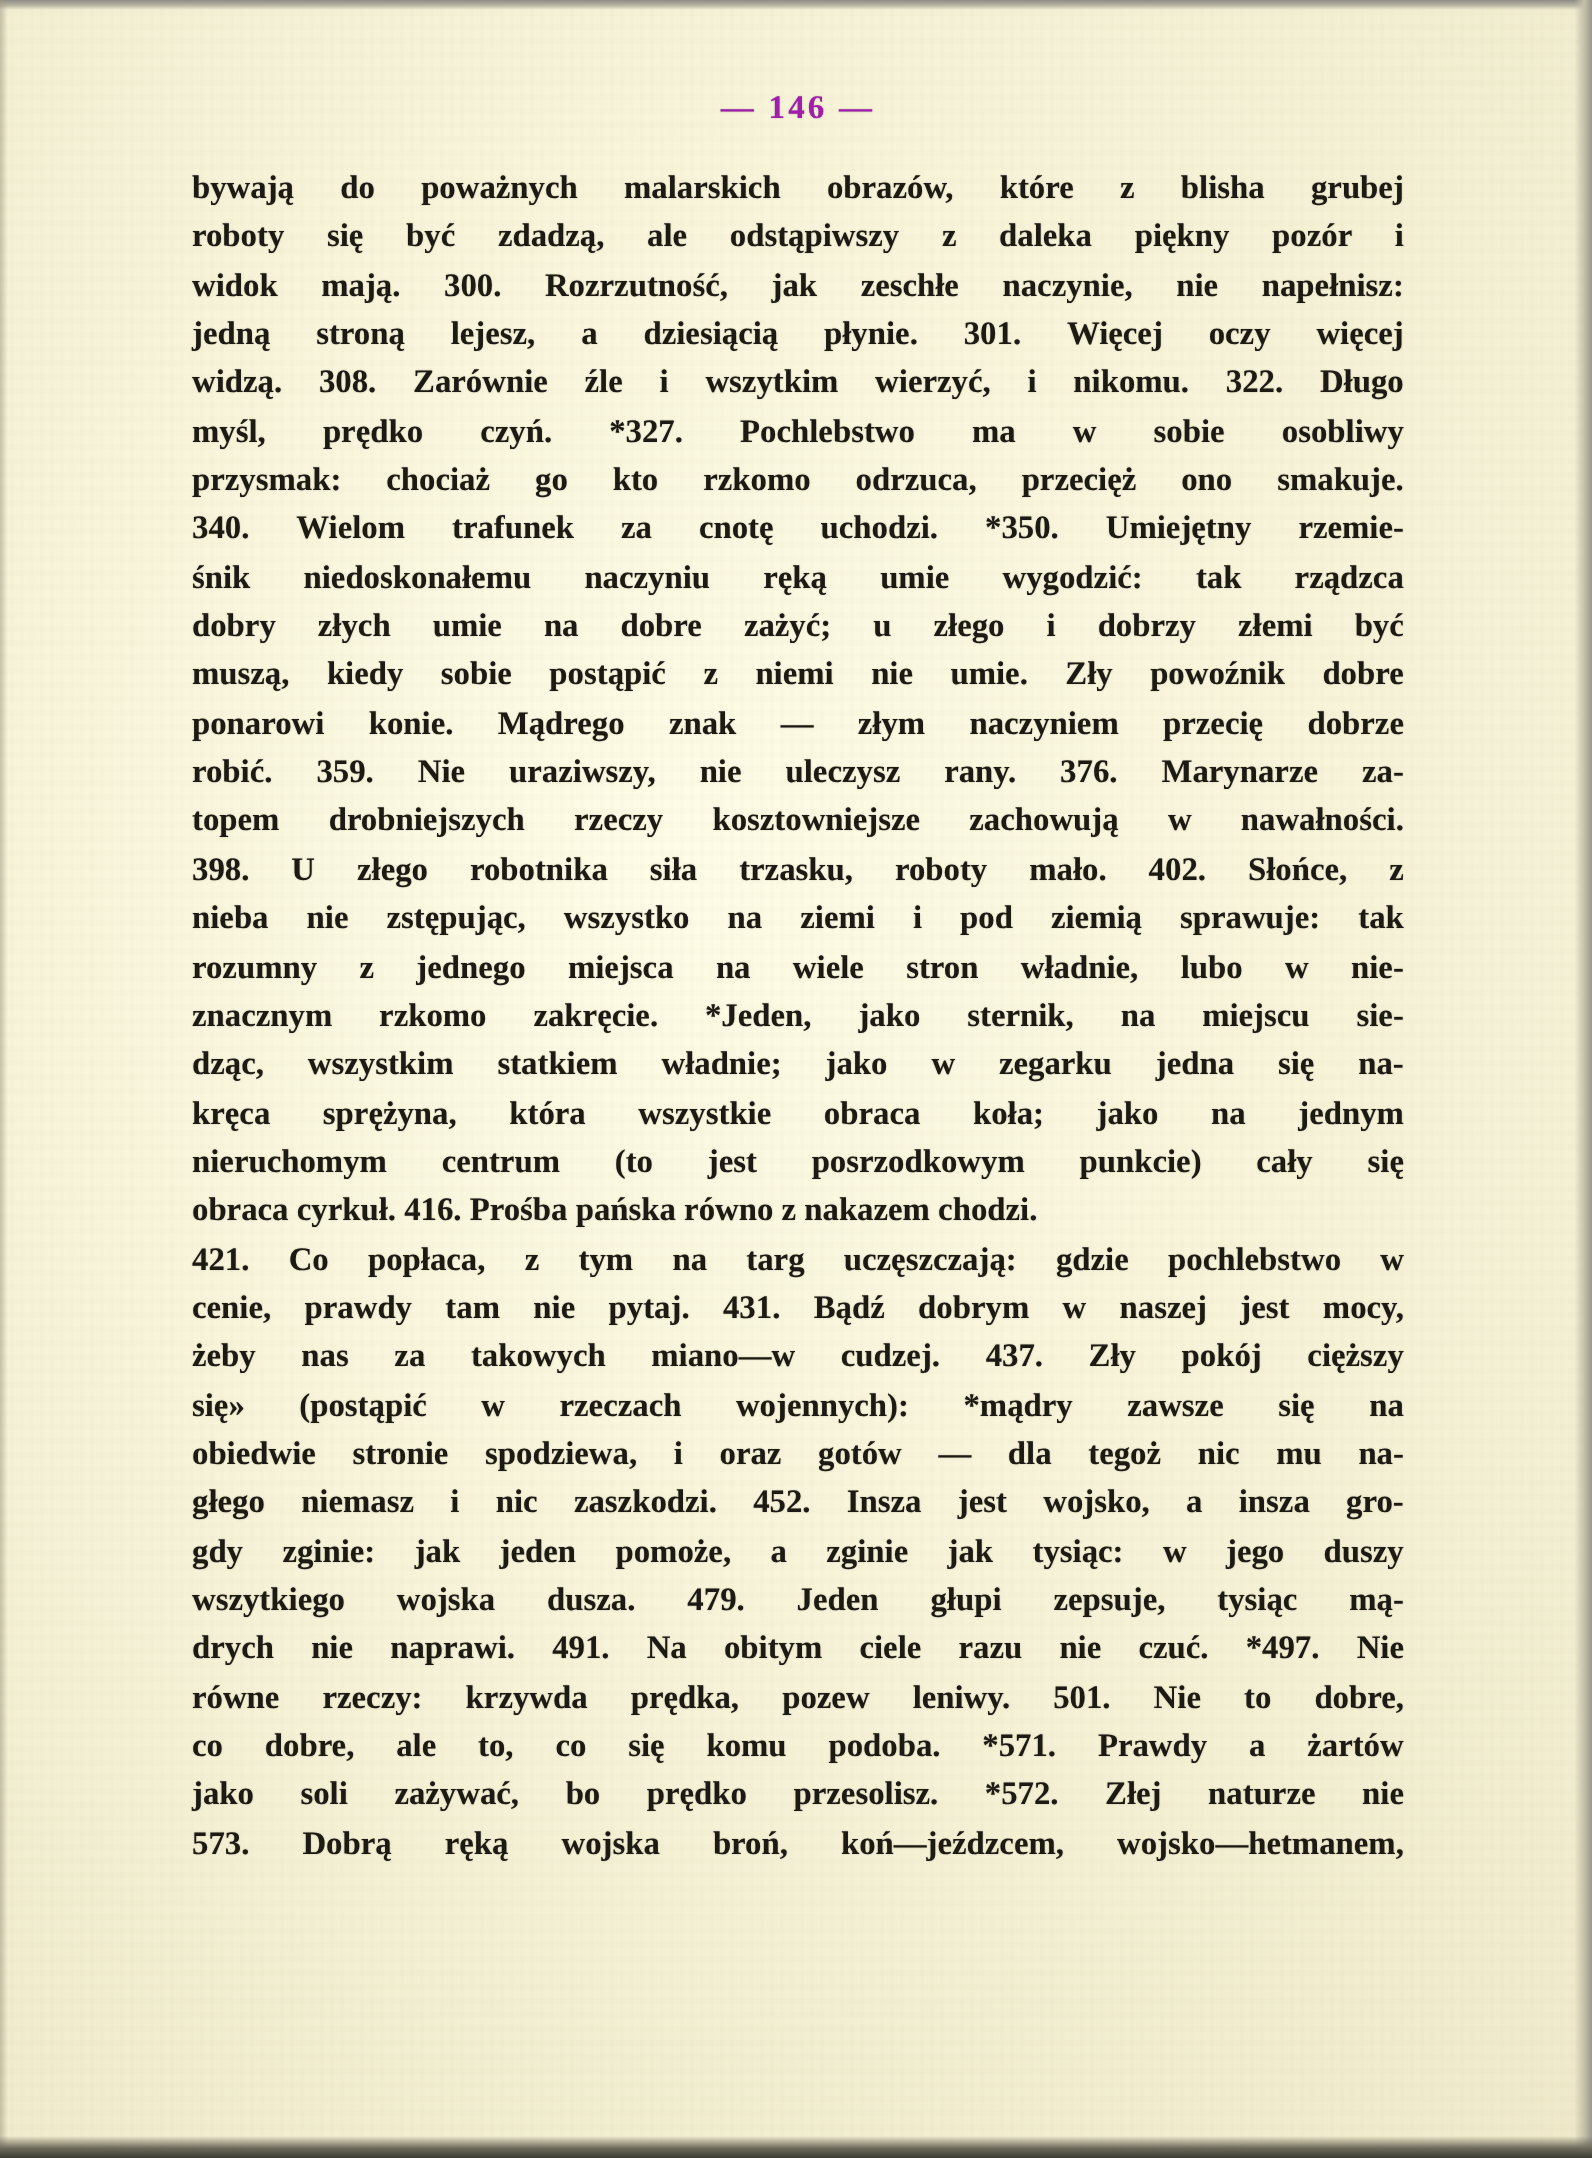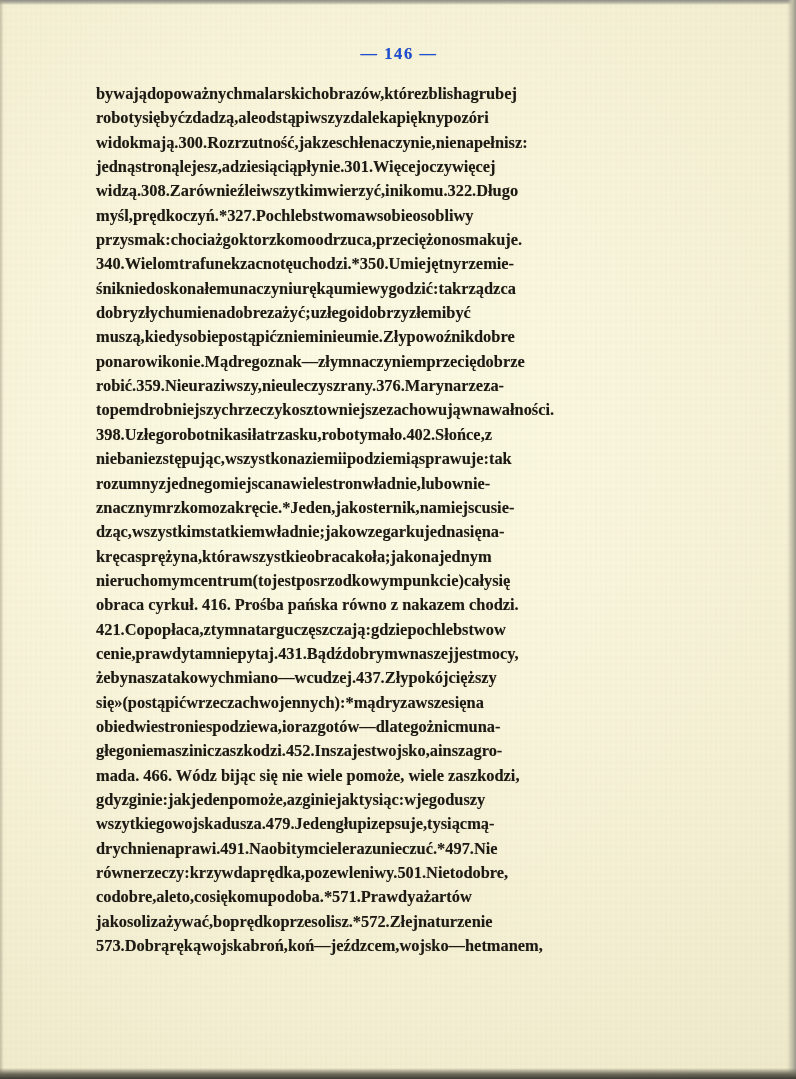--- a/index.html
+++ b/index.html
@@ -84,33 +84,34 @@
   }
 
   .folio {
     position: absolute;
     top: 44px;
     left: 0;
     width: 606px;
     text-align: center;
     font-size: 16.5px;
     letter-spacing: 1.6px;
-    color: #1d4ed8;
+    color: #a21caf;
     font-weight: 600;
   }
 
   .body-text {
     position: absolute;
     top: 82px;
     left: 0;
     width: 606px;
   }
 
   .text-line {
     display: flex;
+    justify-content: space-between;
     height: 24.35px;
     line-height: 24.35px;
     font-size: 16.4px;
     color: #1d1a14;
     white-space: pre;
     font-weight: 600;
     text-rendering: optimizeLegibility;
   }
 
   
@@ -161,21 +162,20 @@
         <div class="text-line"><span>dząc,</span><span>wszystkim</span><span>statkiem</span><span>władnie;</span><span>jako</span><span>w</span><span>zegarku</span><span>jedna</span><span>się</span><span>na-</span></div>
         <div class="text-line"><span>kręca</span><span>sprężyna,</span><span>która</span><span>wszystkie</span><span>obraca</span><span>koła;</span><span>jako</span><span>na</span><span>jednym</span></div>
         <div class="text-line"><span>nieruchomym</span><span>centrum</span><span>(to</span><span>jest</span><span>posrzodkowym</span><span>punkcie)</span><span>cały</span><span>się</span></div>
         <div class="text-line flush">obraca cyrkuł. 416. Prośba pańska równo z nakazem chodzi.</div>
         <div class="text-line"><span>421.</span><span>Co</span><span>popłaca,</span><span>z</span><span>tym</span><span>na</span><span>targ</span><span>uczęszczają:</span><span>gdzie</span><span>pochlebstwo</span><span>w</span></div>
         <div class="text-line"><span>cenie,</span><span>prawdy</span><span>tam</span><span>nie</span><span>pytaj.</span><span>431.</span><span>Bądź</span><span>dobrym</span><span>w</span><span>naszej</span><span>jest</span><span>mocy,</span></div>
         <div class="text-line"><span>żeby</span><span>nas</span><span>za</span><span>takowych</span><span>miano—w</span><span>cudzej.</span><span>437.</span><span>Zły</span><span>pokój</span><span>cięższy</span></div>
         <div class="text-line"><span>się»</span><span>(postąpić</span><span>w</span><span>rzeczach</span><span>wojennych):</span><span>*mądry</span><span>zawsze</span><span>się</span><span>na</span></div>
         <div class="text-line"><span>obiedwie</span><span>stronie</span><span>spodziewa,</span><span>i</span><span>oraz</span><span>gotów</span><span>—</span><span>dla</span><span>tegoż</span><span>nic</span><span>mu</span><span>na-</span></div>
         <div class="text-line"><span>głego</span><span>niemasz</span><span>i</span><span>nic</span><span>zaszkodzi.</span><span>452.</span><span>Insza</span><span>jest</span><span>wojsko,</span><span>a</span><span>insza</span><span>gro-</span></div>
-        <div class="text-line flush">mada. 466. Wódz bijąc się nie wiele pomoże, wiele zaszkodzi,</div>
         <div class="text-line"><span>gdy</span><span>zginie:</span><span>jak</span><span>jeden</span><span>pomoże,</span><span>a</span><span>zginie</span><span>jak</span><span>tysiąc:</span><span>w</span><span>jego</span><span>duszy</span></div>
         <div class="text-line"><span>wszytkiego</span><span>wojska</span><span>dusza.</span><span>479.</span><span>Jeden</span><span>głupi</span><span>zepsuje,</span><span>tysiąc</span><span>mą-</span></div>
         <div class="text-line"><span>drych</span><span>nie</span><span>naprawi.</span><span>491.</span><span>Na</span><span>obitym</span><span>ciele</span><span>razu</span><span>nie</span><span>czuć.</span><span>*497.</span><span>Nie</span></div>
         <div class="text-line"><span>równe</span><span>rzeczy:</span><span>krzywda</span><span>prędka,</span><span>pozew</span><span>leniwy.</span><span>501.</span><span>Nie</span><span>to</span><span>dobre,</span></div>
         <div class="text-line"><span>co</span><span>dobre,</span><span>ale</span><span>to,</span><span>co</span><span>się</span><span>komu</span><span>podoba.</span><span>*571.</span><span>Prawdy</span><span>a</span><span>żartów</span></div>
         <div class="text-line"><span>jako</span><span>soli</span><span>zażywać,</span><span>bo</span><span>prędko</span><span>przesolisz.</span><span>*572.</span><span>Złej</span><span>naturze</span><span>nie</span></div>
         <div class="text-line"><span>573.</span><span>Dobrą</span><span>ręką</span><span>wojska</span><span>broń,</span><span>koń—jeźdzcem,</span><span>wojsko—hetmanem,</span></div>
       </div>
 
   </div>

